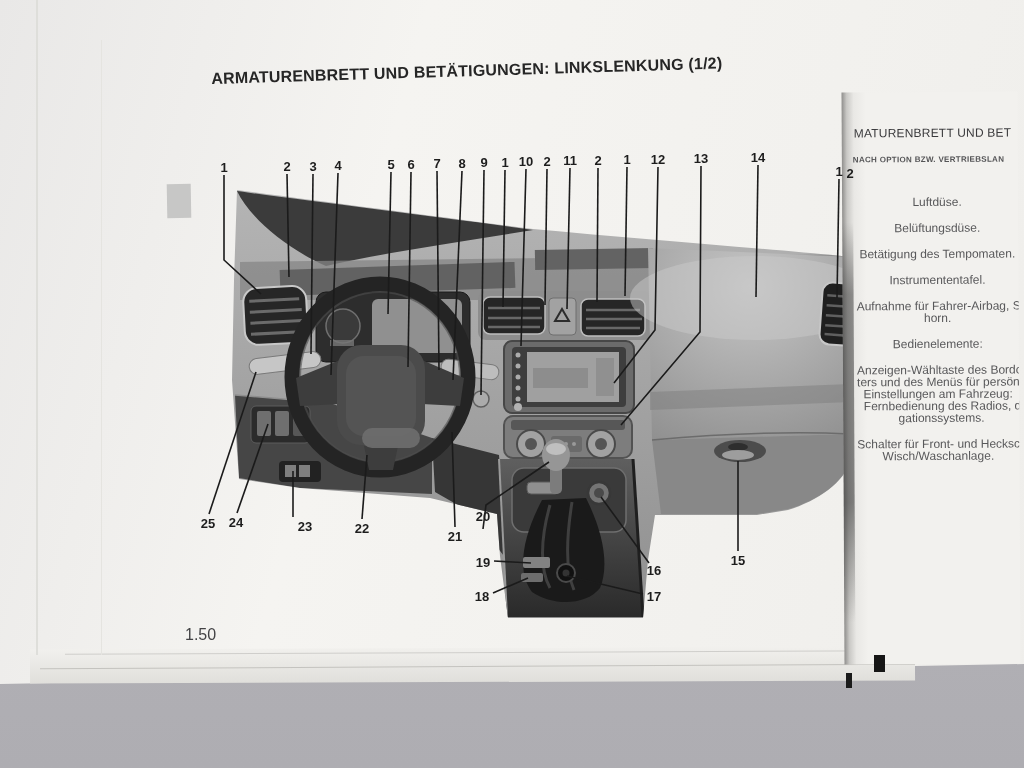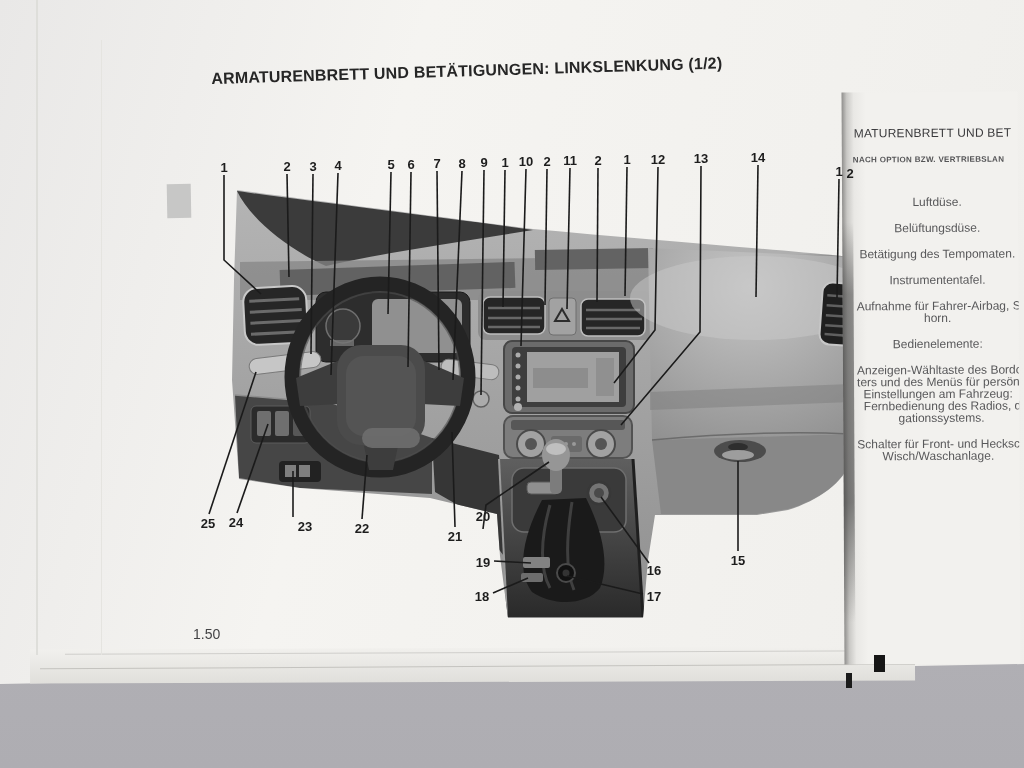--- a/index.html
+++ b/index.html
@@ -15,21 +15,21 @@
     background:linear-gradient(180deg,#f1f0ed,#e0dfdb);transform:rotate(-0.2deg);}
   .edge-line1{position:absolute;left:65px;top:652px;width:845px;height:1px;background:#cfcecb;z-index:2;transform:rotate(-0.25deg);}
   .edge-line2{position:absolute;left:40px;top:666px;width:875px;height:1px;background:#c4c3bf;z-index:2;transform:rotate(-0.3deg);}
   .edge-v1{position:absolute;left:36px;top:0;width:2px;height:655px;background:#dededa;z-index:2;}
   .edge-v2{position:absolute;left:101px;top:40px;width:1px;height:615px;background:#e5e4e0;z-index:2;}
   .title{position:absolute;left:211px;top:70px;z-index:3;margin:0;
     font-size:16px;font-weight:bold;color:#262626;letter-spacing:.2px;white-space:nowrap;
     transform:rotate(-1.75deg);transform-origin:left top;}
   .tab-marker{position:absolute;left:167px;top:184px;width:24px;height:34px;background:#c7c7c6;z-index:3;transform:rotate(-1deg);}
   .art{position:absolute;left:0;top:0;width:1024px;height:768px;z-index:3;pointer-events:none;}
-  .page-number{position:absolute;left:193px;top:626px;z-index:3;font-size:14px;color:#434345;}
+  .page-number{position:absolute;left:185px;top:626px;z-index:3;font-size:16px;color:#434345;}
   .callout-layer{position:absolute;inset:0;z-index:6;pointer-events:none;}
   .callout{position:absolute;transform:translate(-50%,-50%);font-size:13px;font-weight:bold;color:#1d1d1d;line-height:1;}
   .page-right{position:absolute;left:843px;top:92px;width:176px;height:572px;z-index:4;overflow:hidden;
     transform:rotate(-0.3deg);
     background:linear-gradient(90deg,#8f8e8c 0,#c9c8c5 5px,#e9e8e5 12px,#f2f1ee 24px);}
   .curl-dark{position:absolute;left:0;top:130px;width:11px;height:400px;
     background:linear-gradient(180deg,rgba(70,70,70,0),rgba(55,55,55,.5) 18%,rgba(45,45,45,.55) 70%,rgba(80,80,80,0));}
   .rp-header{margin:34px 0 0 12px;font-size:12px;font-weight:normal;color:#3a3a3c;white-space:pre;letter-spacing:.2px;}
   .rp-subheader{margin:15px 0 16px 11px;font-size:8px;font-weight:bold;color:#555557;white-space:pre;letter-spacing:.3px;}
   .rp-items{margin:32px 0 0 14px;}

